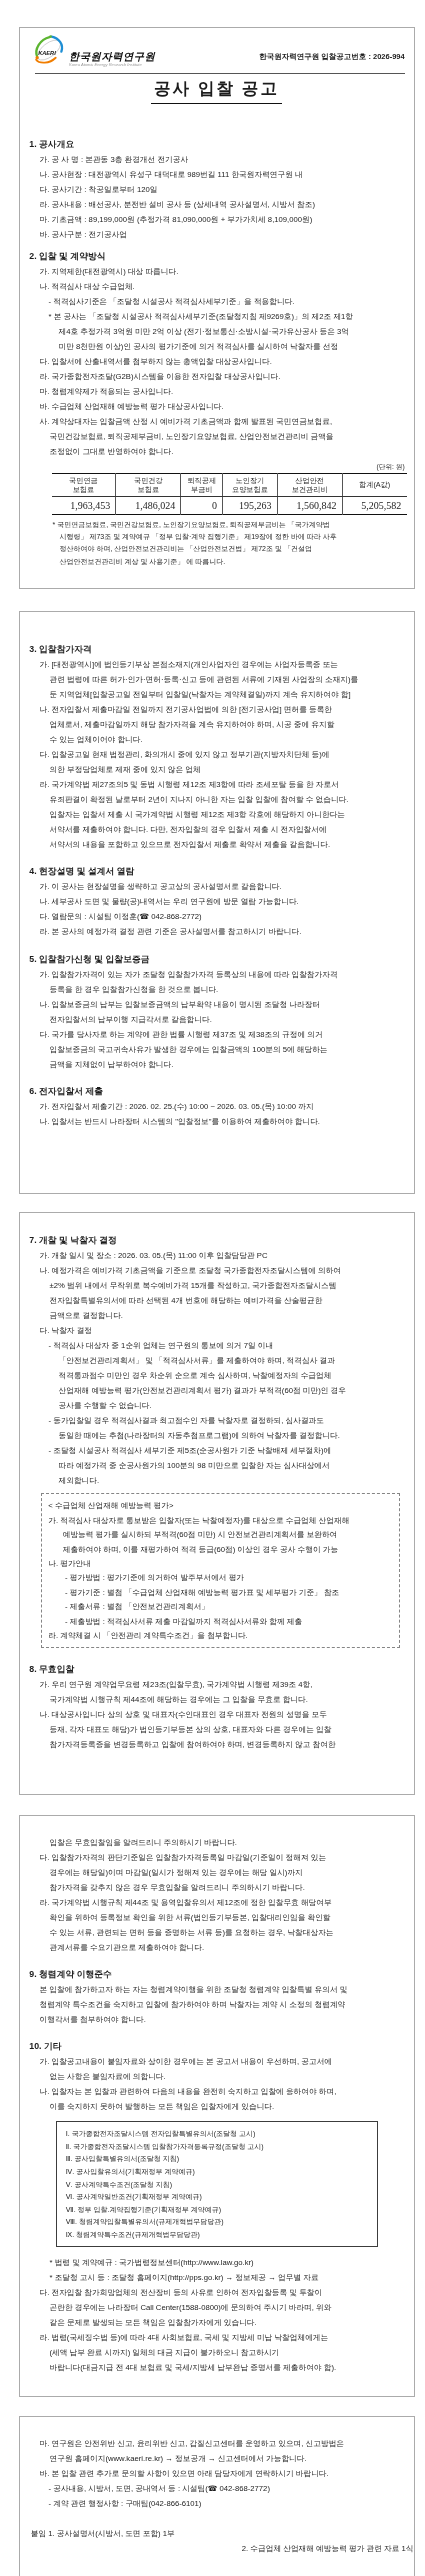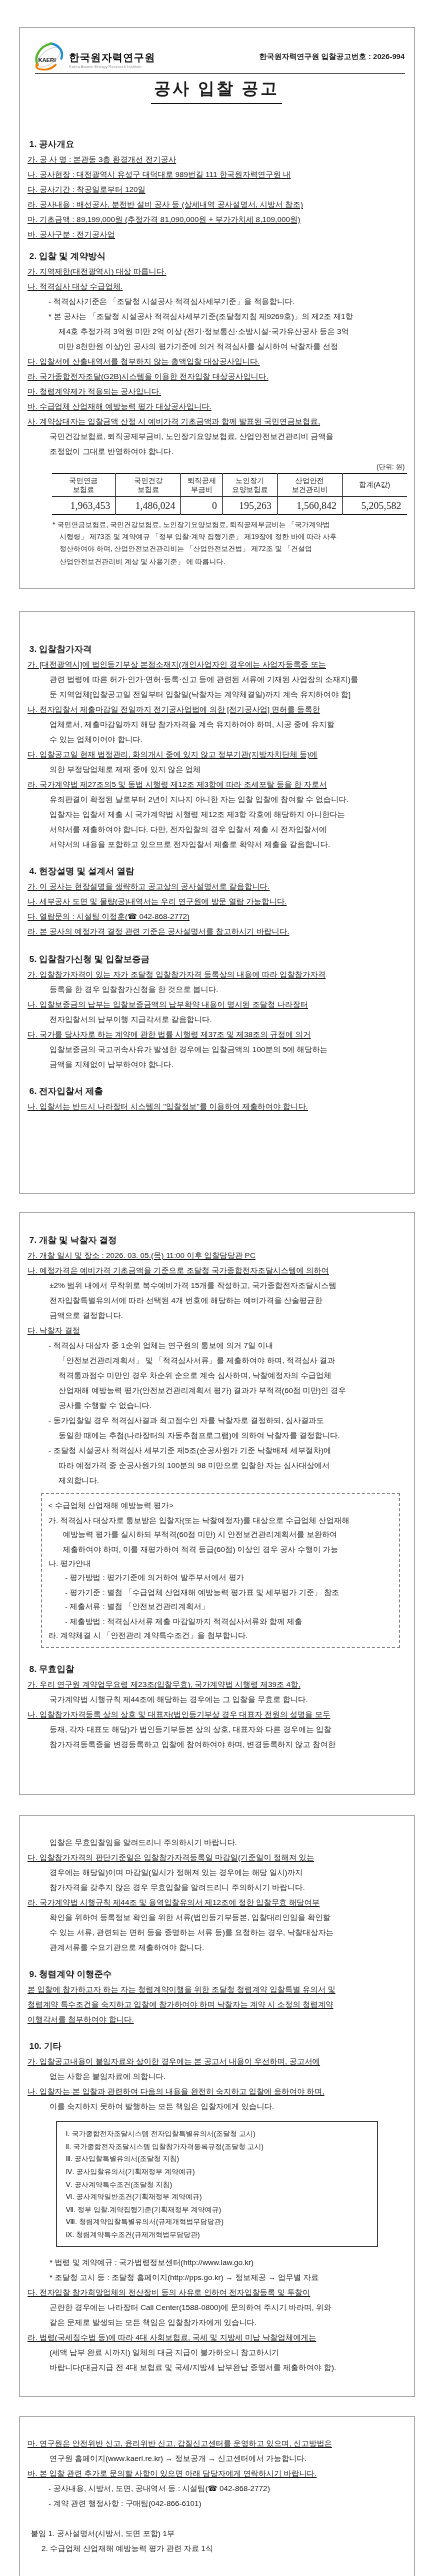--- a/index.html
+++ b/index.html
@@ -6,42 +6,42 @@
   body{
     width:426px;height:3009px;position:relative;background:#ffffff;
     font-family:"Liberation Sans","DejaVu Sans",sans-serif;color:#1c1c1c;
   }
   .page{
     position:absolute;left:18.5px;width:396px;background:#fff;
     border:0.5px solid #ababab;box-sizing:border-box;overflow:hidden;
   }
   
   .p1hdr{position:relative;height:45px;margin:0 8.8px 0 15.5px;border-bottom:1px solid #555;}
-  .logo{position:absolute;left:-3.1px;top:12px;display:flex;align-items:center;}
+  .logo{position:absolute;left:-3.1px;top:5px;display:flex;align-items:flex-end;font-style:italic;}
   .logo-txt{margin-left:3.1px;margin-top:7.2px;}
   .logo-kr{font-size:10.3px;font-weight:800;letter-spacing:0.5px;line-height:11.3px;color:#111;}
   .logo-en{font-size:4.1px;color:#9a9a9a;line-height:5.2px;}
   .notice-no{position:absolute;right:0;top:24px;font-size:7.5px;font-weight:600;color:#222;}
   .title-wrap{text-align:center;margin-top:4px;height:29px;}
   .title-wrap span{
     display:inline-block;font-size:16.5px;font-weight:700;letter-spacing:2.1px;
     border-bottom:1.5px solid #111;padding:0 3.1px 2.6px 3.1px;
   }
   
   .ln{height:15px;line-height:15px;font-size:7.7px;white-space:nowrap;}
   .h{font-size:8.8px;font-weight:700;margin-left:9.8px;}
-  .i{margin-left:8px;text-decoration:underline;}
+  .i{margin-left:20px;}
   .c{margin-left:30px;}
   .d{margin-left:29px;}
   .dc{margin-left:39px;}
   .u{text-align:right;margin-right:8.8px;font-size:6.7px;height:10.3px;line-height:10.3px;color:#222;}
   .fn{margin-left:33px;font-size:7px;height:12.4px;line-height:12.4px;}
   .fnc{margin-left:40px;font-size:7px;height:12.4px;line-height:12.4px;}
   .att{margin-left:11.3px;}
-  .attc{margin-left:22px;}
+  .attc{margin-left:38px;text-align:right;}
   .ctr{text-align:center;margin-left:0;}
   
   .dbox{border:1px dashed #858585;margin:0 14px 0 21.6px;padding:5.7px 0 3.6px 0;}
   .dbox .ln{height:14.4px;line-height:14.4px;}
   .b0{margin-left:6.2px;}
   .b1{margin-left:20.6px;}
   .b2{margin-left:23px;}
   
   .sbox{border:1px solid #3c3c3c;margin-left:36px;width:322px;box-sizing:border-box;padding:5.7px 0 4.6px 0;}
   .sbox .ln{height:12.6px;line-height:12.6px;font-size:7px;margin-left:9.3px;}
@@ -170,20 +170,21 @@
       <div class="ln h">5. 입찰참가신청 및 입찰보증금</div>
       <div class="ln i">가. 입찰참가자격이 있는 자가 조달청 입찰참가자격 등록상의 내용에 따라 입찰참가자격</div>
       <div class="ln c">등록을 한 경우 입찰참가신청을 한 것으로 봅니다.</div>
       <div class="ln i">나. 입찰보증금의 납부는 입찰보증금액의 납부확약 내용이 명시된 조달청 나라장터</div>
       <div class="ln c">전자입찰서의 납부이행 지급각서로 갈음합니다.</div>
       <div class="ln i">다. 국가를 당사자로 하는 계약에 관한 법률 시행령 제37조 및 제38조의 규정에 의거</div>
       <div class="ln c">입찰보증금의 국고귀속사유가 발생한 경우에는 입찰금액의 100분의 5에 해당하는</div>
       <div class="ln c">금액을 지체없이 납부하여야 합니다.</div>
       <div style="height: 12.4px;"></div>
       <div class="ln h">6. 전자입찰서 제출</div>
+      <div class="ln i">가. 전자입찰서 제출기간 : 2026. 02. 25.(수) 10:00 ~ 2026. 03. 05.(목) 10:00 까지</div>
       <div class="ln i">나. 입찰서는 반드시 나라장터 시스템의 "입찰정보"를 이용하여 제출하여야 합니다.</div>
     </div>
 </div>
 <div class="page" style="top: 1212px; height: 583px;">
   <div class="content">
       <div style="height: 19.6px;"></div>
       <div class="ln h">7. 개찰 및 낙찰자 결정</div>
       <div class="ln i">가. 개찰 일시 및 장소 : 2026. 03. 05.(목) 11:00 이후 입찰담당관 PC</div>
       <div class="ln i">나. 예정가격은 예비가격 기초금액을 기준으로 조달청 국가종합전자조달시스템에 의하여</div>
       <div class="ln c">±2% 범위 내에서 무작위로 복수예비가격 15개를 작성하고, 국가종합전자조달시스템</div>
@@ -210,21 +211,21 @@
         <div class="ln b2">- 평가방법 : 평가기준에 의거하여 발주부서에서 평가</div>
         <div class="ln b2">- 평가기준 : 별첨 「수급업체 산업재해 예방능력 평가표 및 세부평가 기준」 참조</div>
         <div class="ln b2">- 제출서류 : 별첨 「안전보건관리계획서」</div>
         <div class="ln b2">- 제출방법 : 적격심사서류 제출 마감일까지 적격심사서류와 함께 제출</div>
         <div class="ln b0">라. 계약체결 시 「안전관리 계약특수조건」을 첨부합니다.</div>
       </div>
       <div style="height: 14.4px;"></div>
       <div class="ln h">8. 무효입찰</div>
       <div class="ln i">가. 우리 연구원 계약업무요령 제23조(입찰무효), 국가계약법 시행령 제39조 4항,</div>
       <div class="ln c">국가계약법 시행규칙 제44조에 해당하는 경우에는 그 입찰을 무효로 합니다.</div>
-      <div class="ln i">나. 입찰참가자격등록 상의 상호 및 대표자(법인등기부상 경우 대표자 전원의 성명을 모두</div>
+      <div class="ln i">나. 대상공사입니다 상의 상호 및 대표자(수인대표인 경우 대표자 전원의 성명을 모두</div>
       <div class="ln c">등재, 각자 대표도 해당)가 법인등기부등본 상의 상호, 대표자와 다른 경우에는 입찰</div>
       <div class="ln c">참가자격등록증을 변경등록하고 입찰에 참여하여야 하며, 변경등록하지 않고 참여한</div>
     </div>
 </div>
 <div class="page" style="top: 1815px; height: 582px;">
   <div class="content">
       <div style="height: 18.5px;"></div>
       <div class="ln c">입찰은 무효입찰임을 알려드리니 주의하시기 바랍니다.</div>
       <div class="ln i">다. 입찰참가자격의 판단기준일은 입찰참가자격등록일 마감일(기준일이 정해져 있는</div>
       <div class="ln c">경우에는 해당일)이며 마감일(일시가 정해져 있는 경우에는 해당 일시)까지</div>

